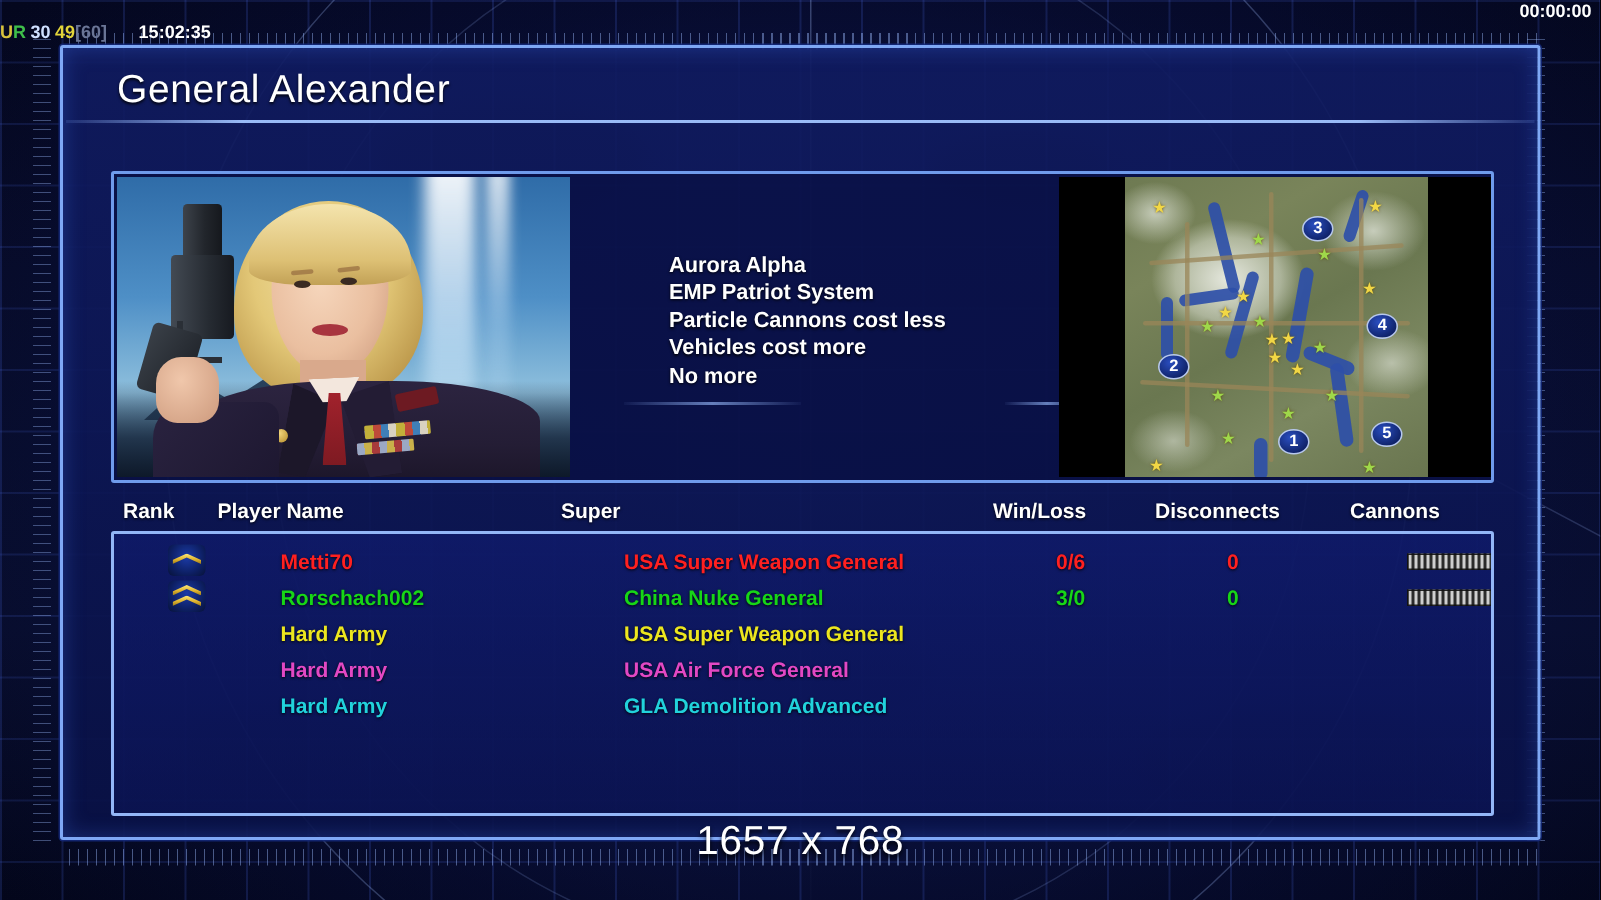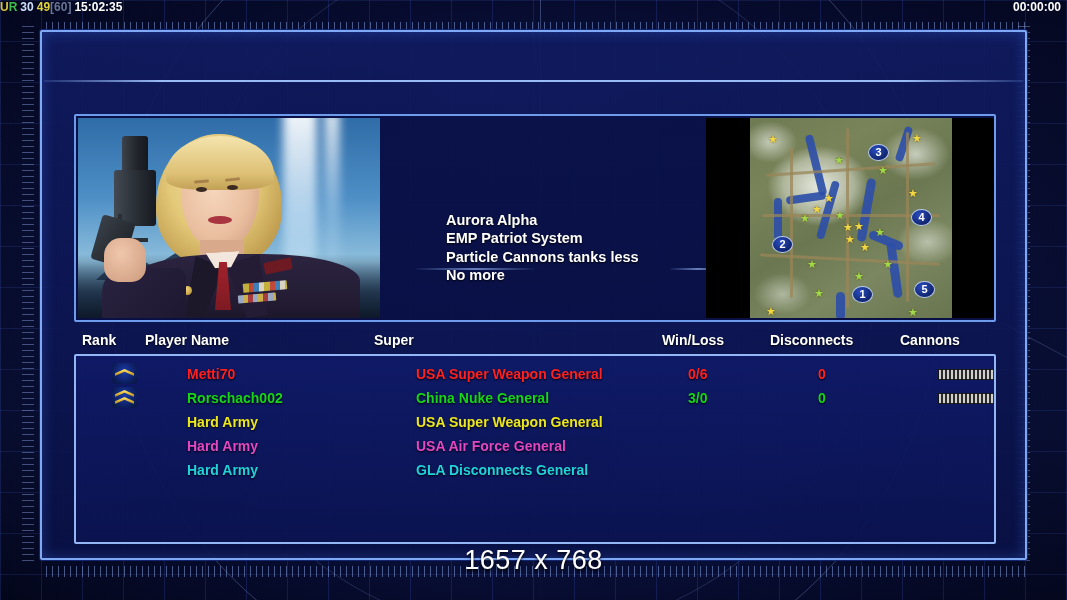--- a/index.html
+++ b/index.html
@@ -97,23 +97,23 @@
     font-weight: bold;
     line-height: 15px;
     white-space: nowrap;
     z-index: 40;
   }
   #topbar .seg { display: inline-block; }
   #topbar .pad { padding-left: 3px; }
   #net-u  { color: #d8c23c; }
   #net-r  { color: #3fbf4a; }
   #net-a  { color: #cfe0ff; }
-  #net-b  { color: #e2d43a; }
+  #net-b  { color: #e2d43a; margin-top: 14px; }
   #net-c  { color: #6a7596; }
-  #clock  { color: #ffffff; padding-left: 3px; }
+  #clock  { color: #ffffff; padding-left: 21px; }
   #timer  {
     position: absolute; right: 6px; top: 0;
     color: #ffffff; font-size: 12px; font-weight: bold; line-height: 15px;
   }
 
   
   #panel {
     position: absolute;
     left: 40px; top: 30px;
     width: 987px; height: 530px;
@@ -306,21 +306,20 @@
 
   
   #abilities {
     position: absolute;
     left: 370px; top: 52px;
     color: #ffffff;
     font-size: 14.5px;
     font-weight: bold;
     line-height: 18.4px;
     text-shadow: 0 1px 2px rgba(0,0,0,0.9);
-    margin-top: 43px;
   }
 
   
   #minimap {
     position: absolute;
     left: 630px; top: 2px;
     width: 288px; height: 200px;
     background: #000000;
     overflow: hidden;
   }
@@ -398,21 +397,21 @@
     left: 0; width: 918px; height: 24px;
     font-size: 14px;
     font-weight: bold;
     text-shadow: 0 1px 2px rgba(0,0,0,0.9);
     white-space: nowrap;
   }
   .cell { position: absolute; top: 0; line-height: 24px; }
   .c-rank { left: 36px; top: 1px; }
   .c-name { left: 111px; }
   .c-army { left: 340px; }
-  .c-wl   { left: 612px; text-align: right; }
+  .c-wl   { left: 628px; text-align: right; }
   .c-dc   { left: 742px; }
   .c-pg   { left: 862px; top: 7px; }
 
   .chev-box {
     position: relative;
     width: 25px; height: 21px;
     border-radius: 4px;
     background: radial-gradient(ellipse at 50% 40%, #1b3ba8 0%, #0d1f63 62%, #071238 100%);
     overflow: hidden;
   }
@@ -468,20 +467,21 @@
   <div class="ruler-h" style="left:46px;top:22px;width:980px;"></div>
   <div class="ruler-h" style="left:46px;top:566px;width:980px;"></div>
 
   <div id="topbar">
     <span class="seg" id="net-u">U</span><span class="seg" id="net-r">R</span><span class="seg pad" id="net-a">30</span><span class="seg pad" id="net-b">49</span><span class="seg" id="net-c">[60]</span><span class="seg" id="clock">15:02:35</span>
     <span id="timer">00:00:00</span>
   </div>
 
   <div id="panel">
 
+    <div id="title">General Alexander</div>
     <div class="hrule" style="top:48px;"></div>
 
     <div id="info">
 
       <div id="portrait">
         <div class="sky-beam"></div>
         <div class="sky-beam2"></div>
         <div class="mountain"></div>
         <div class="horizon"></div>
         <div class="hair-back"></div>
@@ -510,21 +510,22 @@
         <div class="gun-grip"></div>
         <div class="hand"></div>
       </div>
 
       <div class="info-sep" style="left:340px;top:152px;width:118px;"></div>
       <div class="info-sep" style="left:594px;top:152px;width:56px;"></div>
 
       <div id="abilities">
         <div>Aurora Alpha</div>
         <div>EMP Patriot System</div>
-        <div>Particle Cannons tanks less</div>
+        <div>Particle Cannons cost less</div>
+        <div>Vehicles cost more</div>
         <div>No more</div>
       </div>
 
       <div id="minimap">
         <div id="map-img">
 
           <div class="river" style="left:62px;top:16px;width:8px;height:62px;transform:rotate(-14deg);"></div>
           <div class="river" style="left:74px;top:62px;width:8px;height:60px;transform:rotate(16deg);"></div>
           <div class="river" style="left:36px;top:76px;width:40px;height:8px;transform:rotate(-8deg);"></div>
           <div class="river" style="left:24px;top:80px;width:8px;height:42px;"></div>
@@ -618,21 +619,21 @@
           <span class="cell c-dc"></span>
         </div>
         <div class="prow" style="top: 78px; color: rgb(226, 72, 196);">
           <span class="cell c-name">Hard Army</span>
           <span class="cell c-army">USA Air Force General</span>
           <span class="cell c-wl"></span>
           <span class="cell c-dc"></span>
         </div>
         <div class="prow" style="top: 102px; color: rgb(33, 210, 220);">
           <span class="cell c-name">Hard Army</span>
-          <span class="cell c-army">GLA Disconnects General</span>
+          <span class="cell c-army">GLA Demolition Advanced</span>
           <span class="cell c-wl"></span>
           <span class="cell c-dc"></span>
         </div>
       </div>
 
   </div>
 
   <div id="resolution">1657 x 768</div>
 </div>
 

